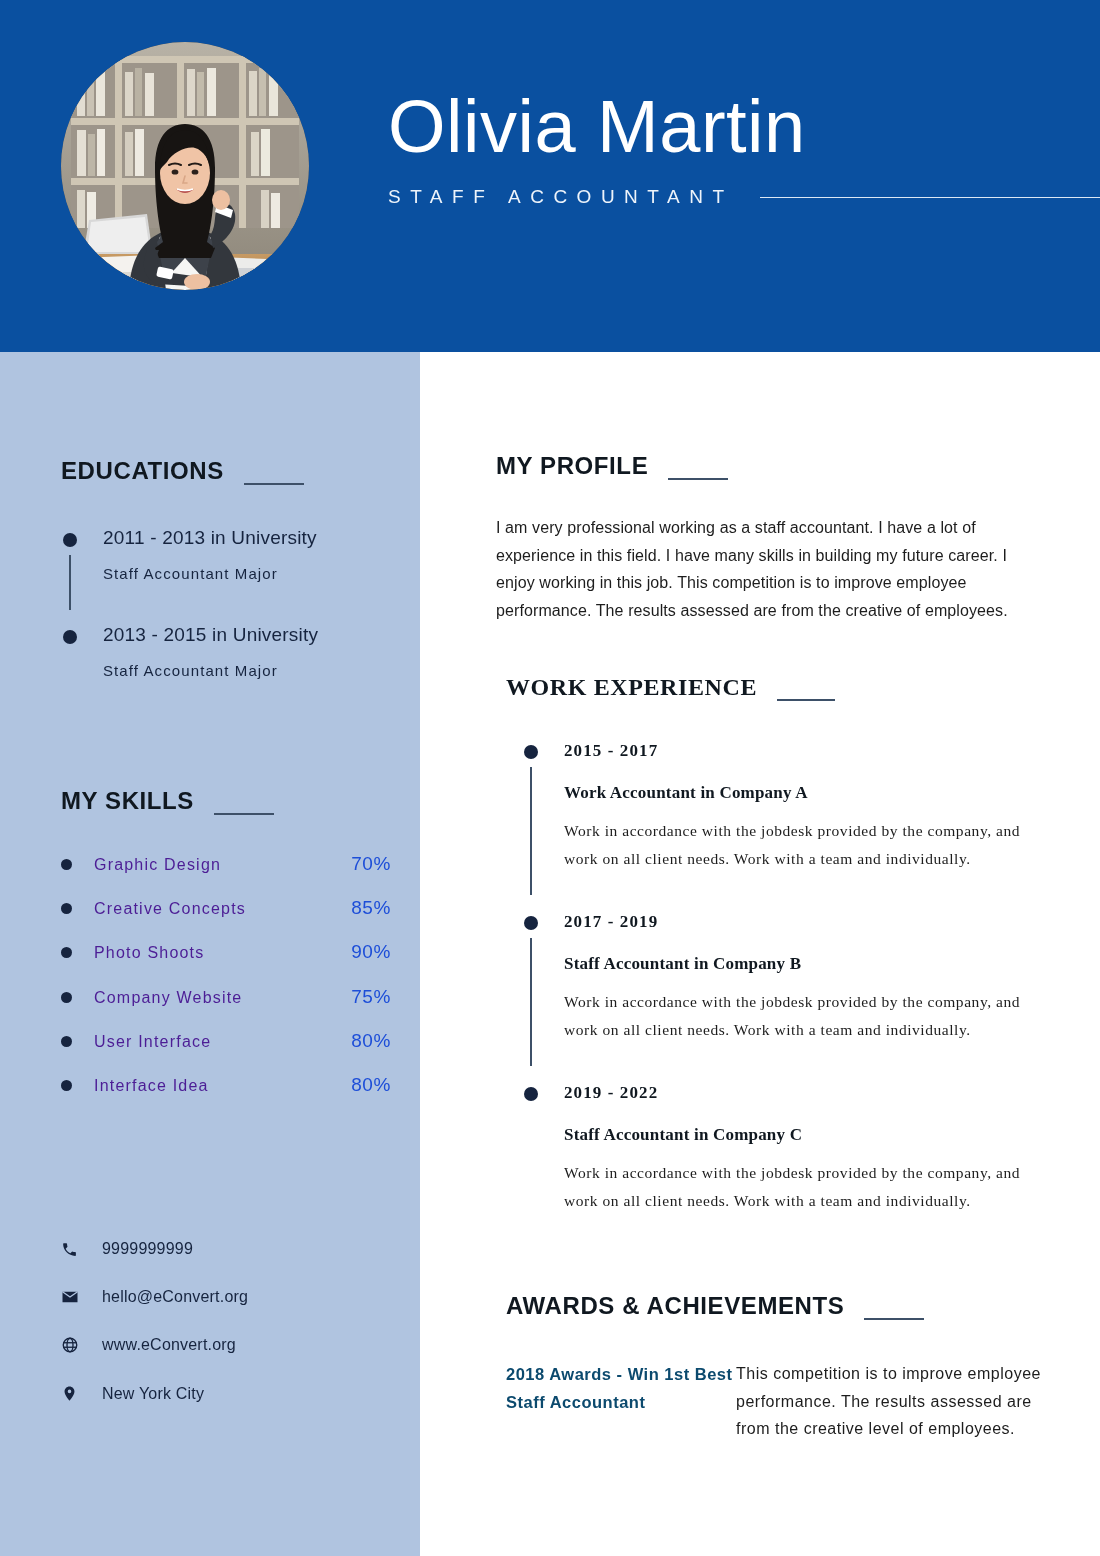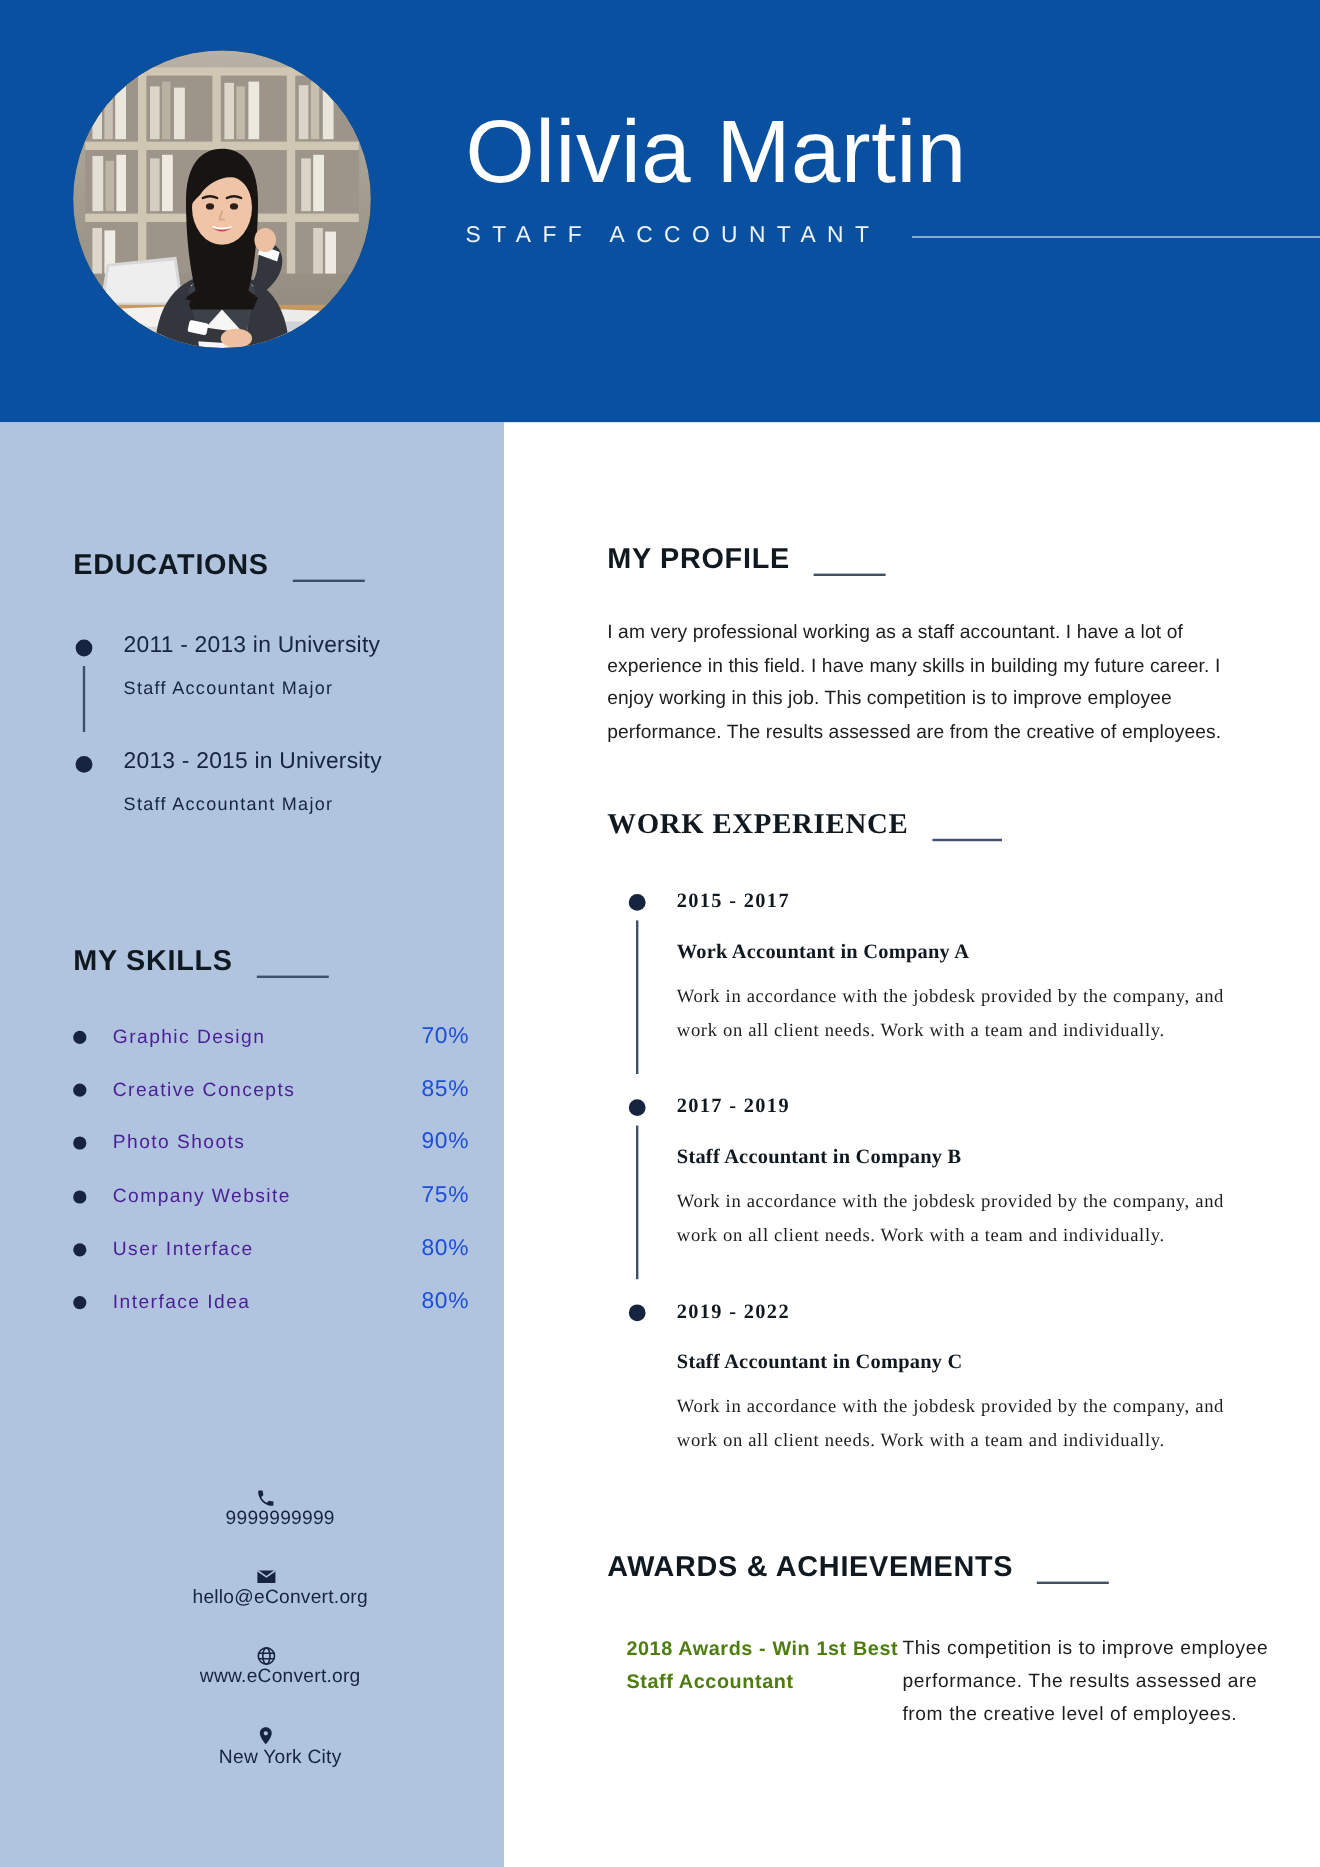--- a/index.html
+++ b/index.html
@@ -219,21 +219,20 @@
     top: 850px;
     width: 330px;
   }
 
   .contact-list { margin-top: 38px; }
 
   .contact-row {
     display: flex;
     align-items: center;
     margin-bottom: 30px;
-    flex-direction: column;
   }
 
   .contact-icon {
     width: 26px;
     flex: 0 0 auto;
     display: flex;
     align-items: center;
     justify-content: flex-start;
     color: #16243f;
   }
@@ -243,21 +242,21 @@
   .contact-text {
     font-size: 16px;
     color: #16243f;
     letter-spacing: 0.2px;
     margin-left: 15px;
   }
 
   
   .profile-block {
     position: absolute;
-    left: 86px;
+    left: 76px;
     top: 100px;
     width: 530px;
   }
 
   .profile-text {
     margin-top: 34px;
     font-size: 16px;
     line-height: 1.72;
     color: #1d1d1d;
     letter-spacing: 0.1px;
@@ -332,26 +331,25 @@
   }
 
   .awards-body {
     display: flex;
     margin-top: 40px;
   }
 
   .award-title {
     font-size: 16.5px;
     font-weight: bold;
-    color: #4d7c0f;
+    color: #0c4a6e;
     letter-spacing: 0.5px;
     line-height: 1.72;
     width: 230px;
     flex: 0 0 auto;
-    margin-left: 16px;
   }
 
   .award-desc {
     font-size: 16px;
     color: #1d1d1d;
     line-height: 1.72;
     letter-spacing: 0.5px;
     flex: 1;
   }
 </style>

